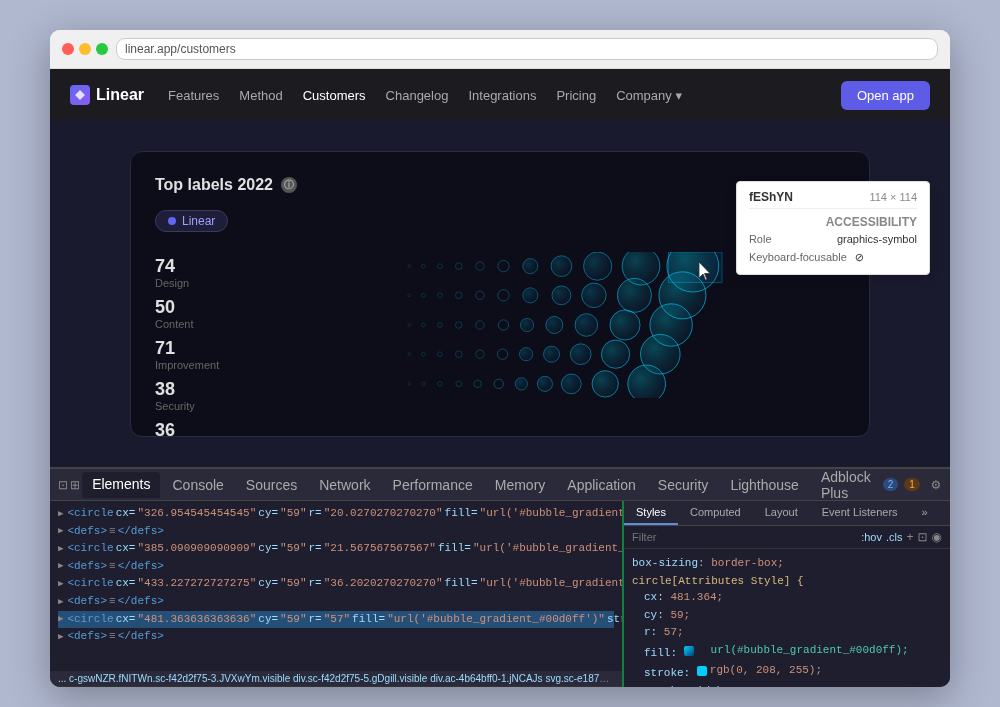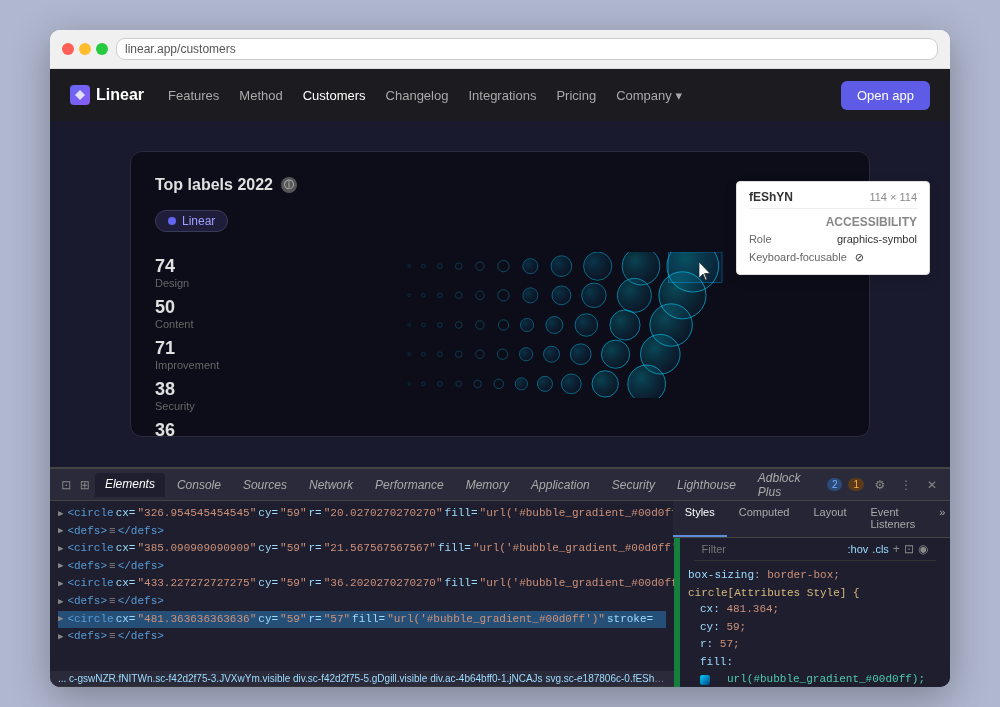--- a/index.html
+++ b/index.html
@@ -246,25 +246,24 @@
       align-items: center;
       background: #2a2a3a;
       border-bottom: 1px solid #444;
       padding: 0 8px;
       gap: 2px;
       height: 32px;
     }
 
     .devtools-tab {
       padding: 4px 10px;
-      font-size: 12px;
+      font-size: 14px;
       color: #aaa;
       cursor: pointer;
       border-radius: 4px 4px 0 0;
-      font-style: italic;
     }
 
     .devtools-tab.active {
       color: #fff;
       background: #1e1e2e;
       border-bottom: 2px solid #1e1e2e;
     }
 
     .devtools-icons {
       margin-left: auto;
@@ -316,26 +315,25 @@
       color: #fff;
     }
 
     .dom-tag { color: #569cd6; }
     .dom-attr { color: #9cdcfe; }
     .dom-val { color: #ce9178; }
     .dom-triangle { color: #888; margin-right: 2px; cursor: pointer; font-size: 9px; }
 
     
     .styles-right {
-      width: 276px;
-      border-left: 6px solid #15803d;
+      width: 328px;
+      border-left: 2px solid #15803d;
       display: flex;
       flex-direction: column;
       background: #1e1e2e;
-      align-items: center;
     }
 
     .styles-tabs {
       display: flex;
       border-bottom: 1px solid #444;
       background: #252535;
     }
 
     .styles-tab {
       padding: 5px 12px;

